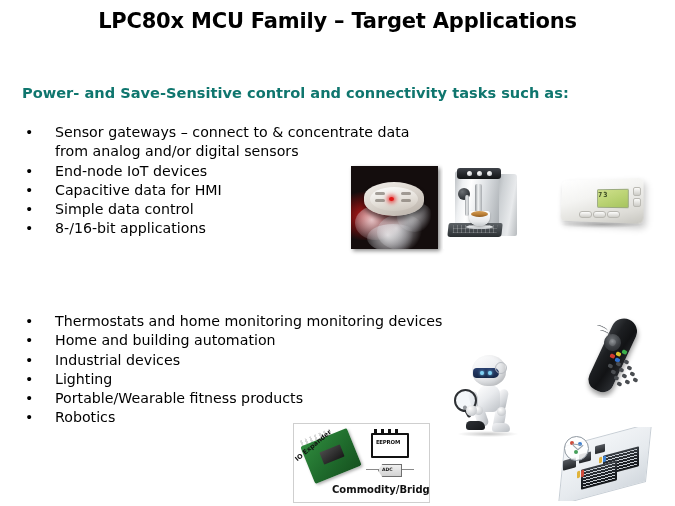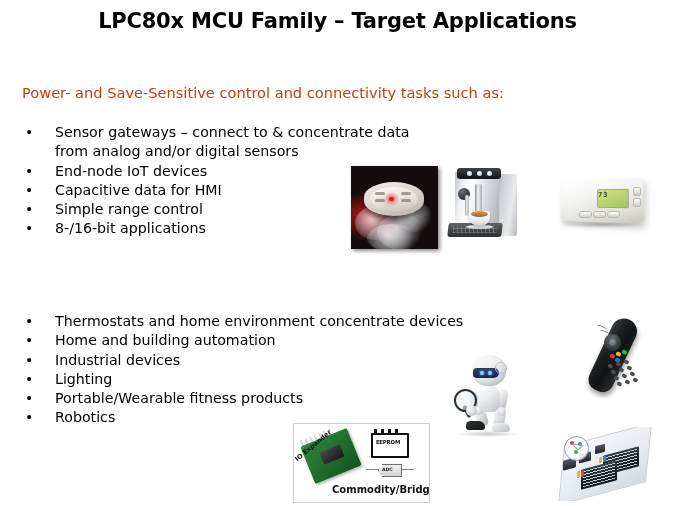--- a/index.html
+++ b/index.html
@@ -30,24 +30,24 @@
     font-size: 21px;
     letter-spacing: -0.2px;
     color: #000000;
     white-space: nowrap;
   }
 
   
   .section-head {
     position: absolute;
     font-family: "DejaVu Sans", sans-serif;
-    font-weight: normal;
+    font-weight: bold;
     font-size: 14.6px;
     line-height: 19px;
-    color: #c2410c;
+    color: #0f766e;
   }
   #head-1 { left: 22px; top: 83px; width: 625px; }
   #head-2 { left: 22px; top: 271px; width: 630px; }
 
   .bullets {
     position: absolute;
     list-style: none;
     margin: 0;
     padding: 0;
   }
@@ -442,27 +442,27 @@
 <div id="slide">
 
   <div id="slide-title">LPC80x MCU Family – Target Applications</div>
 
   <div class="section-head" id="head-1">Power- and Save-Sensitive control and connectivity tasks such as:</div>
 
   <ul class="bullets" id="bullets-1">
     <li><span class="dot">•</span><span>Sensor gateways – connect to &amp; concentrate data from analog and/or digital sensors</span></li>
     <li><span class="dot">•</span><span>End-node IoT devices</span></li>
     <li><span class="dot">•</span><span>Capacitive data for HMI</span></li>
-    <li><span class="dot">•</span><span>Simple range control</span></li>
+    <li><span class="dot">•</span><span>Simple data control</span></li>
     <li><span class="dot">•</span><span>8-/16-bit applications</span></li>
   </ul>
 
 
   <ul class="bullets" id="bullets-2">
-    <li><span class="dot">•</span><span>Thermostats and home environment concentrate devices</span></li>
+    <li><span class="dot">•</span><span>Thermostats and home monitoring monitoring devices</span></li>
     <li><span class="dot">•</span><span>Home and building automation</span></li>
     <li><span class="dot">•</span><span>Industrial devices</span></li>
     <li><span class="dot">•</span><span>Lighting</span></li>
     <li><span class="dot">•</span><span>Portable/Wearable fitness products</span></li>
     <li><span class="dot">•</span><span>Robotics</span></li>
   </ul>
 
   <div class="pic" id="pic-smoke-detector">
     <div class="glow"></div>
     <div class="smoke" style="left:4px;  top:40px; width:42px; height:34px;"></div>

